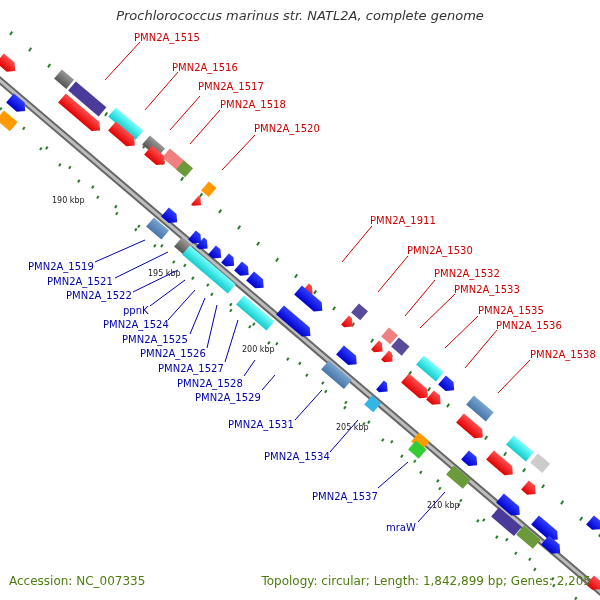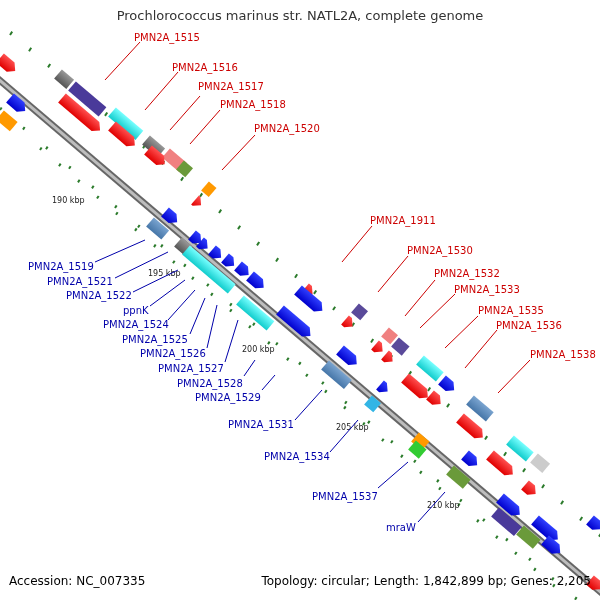--- a/index.html
+++ b/index.html
@@ -1,21 +1,21 @@
 <!DOCTYPE html>
 <html><head>
   <meta charset="utf-8">
   <style>
     html, body { margin: 0; padding: 0; background: #ffffff; }
     body { width: 600px; height: 600px; position: relative; overflow: hidden;
            font-family: "DejaVu Sans", sans-serif; }
     #map { position: absolute; left: 0; top: 0; }
     .title { position: absolute; left: 0; top: 8px; width: 600px; text-align: center;
-             font-size: 13px; color: #333333; }
-    .footer { position: absolute; top: 574px; font-size: 12px; color: #000000; }
+             font-size: 13px; font-style: italic; color: #333333; }
+    .footer { position: absolute; top: 574px; font-size: 12px; color: #4d7c0f; }
     .footer.left { left: 9px; }
     .footer.right { right: 9px; text-align: right; }
     .lbl { font-size: 10px; font-family: "DejaVu Sans", sans-serif; }
     .kb { font-size: 8px; font-family: "DejaVu Sans", sans-serif; fill: #222; }
   </style>
 </head>
 <body>
 
 <div class="title">Prochlorococcus marinus str. NATL2A, complete genome</div>
 

